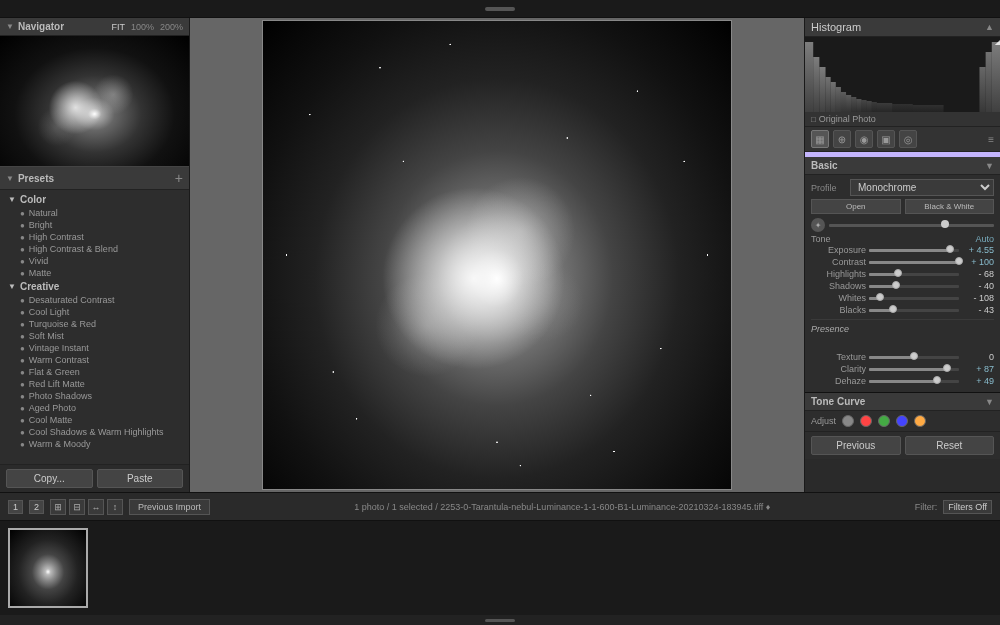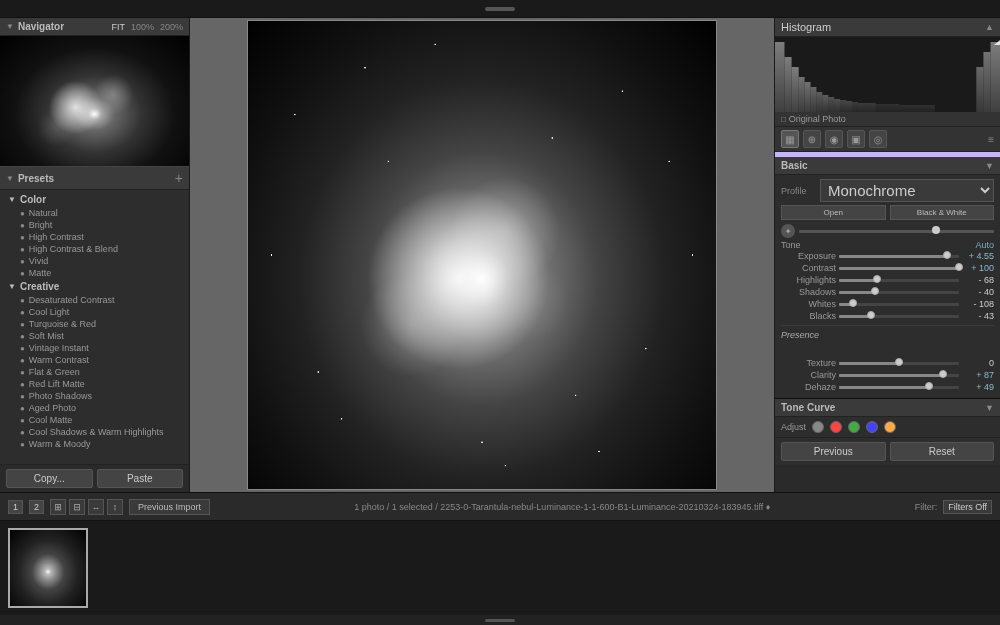--- a/index.html
+++ b/index.html
@@ -221,21 +221,21 @@
         radial-gradient(circle at 30% 30%, white 0.5px, transparent 1px),
         radial-gradient(circle at 65% 25%, white 0.5px, transparent 1px),
         radial-gradient(circle at 20% 85%, white 0.5px, transparent 1px),
         radial-gradient(circle at 75% 92%, white 0.5px, transparent 1px),
         radial-gradient(circle at 40% 5%, white 0.5px, transparent 1px),
         radial-gradient(circle at 55% 95%, white 0.5px, transparent 1px);
     }
 
     
     .right-panel {
-      width: 226px;
+      width: 196px;
       background: #2a2a2a;
       display: flex;
       flex-direction: column;
       border-left: 1px solid #1a1a1a;
       overflow: hidden;
     }
 
     
     .histogram-header {
       background: #3a3a3a;
@@ -327,21 +327,21 @@
       align-items: center;
       gap: 4px;
       margin-bottom: 3px;
     }
     .profile-label { font-size: 9px; color: #888; width: 35px; }
     .profile-value {
       flex: 1;
       background: #3a3a3a;
       border: 1px solid #555;
       color: #ccc;
-      font-size: 15px;
+      font-size: 10px;
       padding: 1px 3px;
     }
 
     .open-row {
       display: flex;
       gap: 4px;
       margin-bottom: 4px;
     }
     .open-btn {
       flex: 1;

